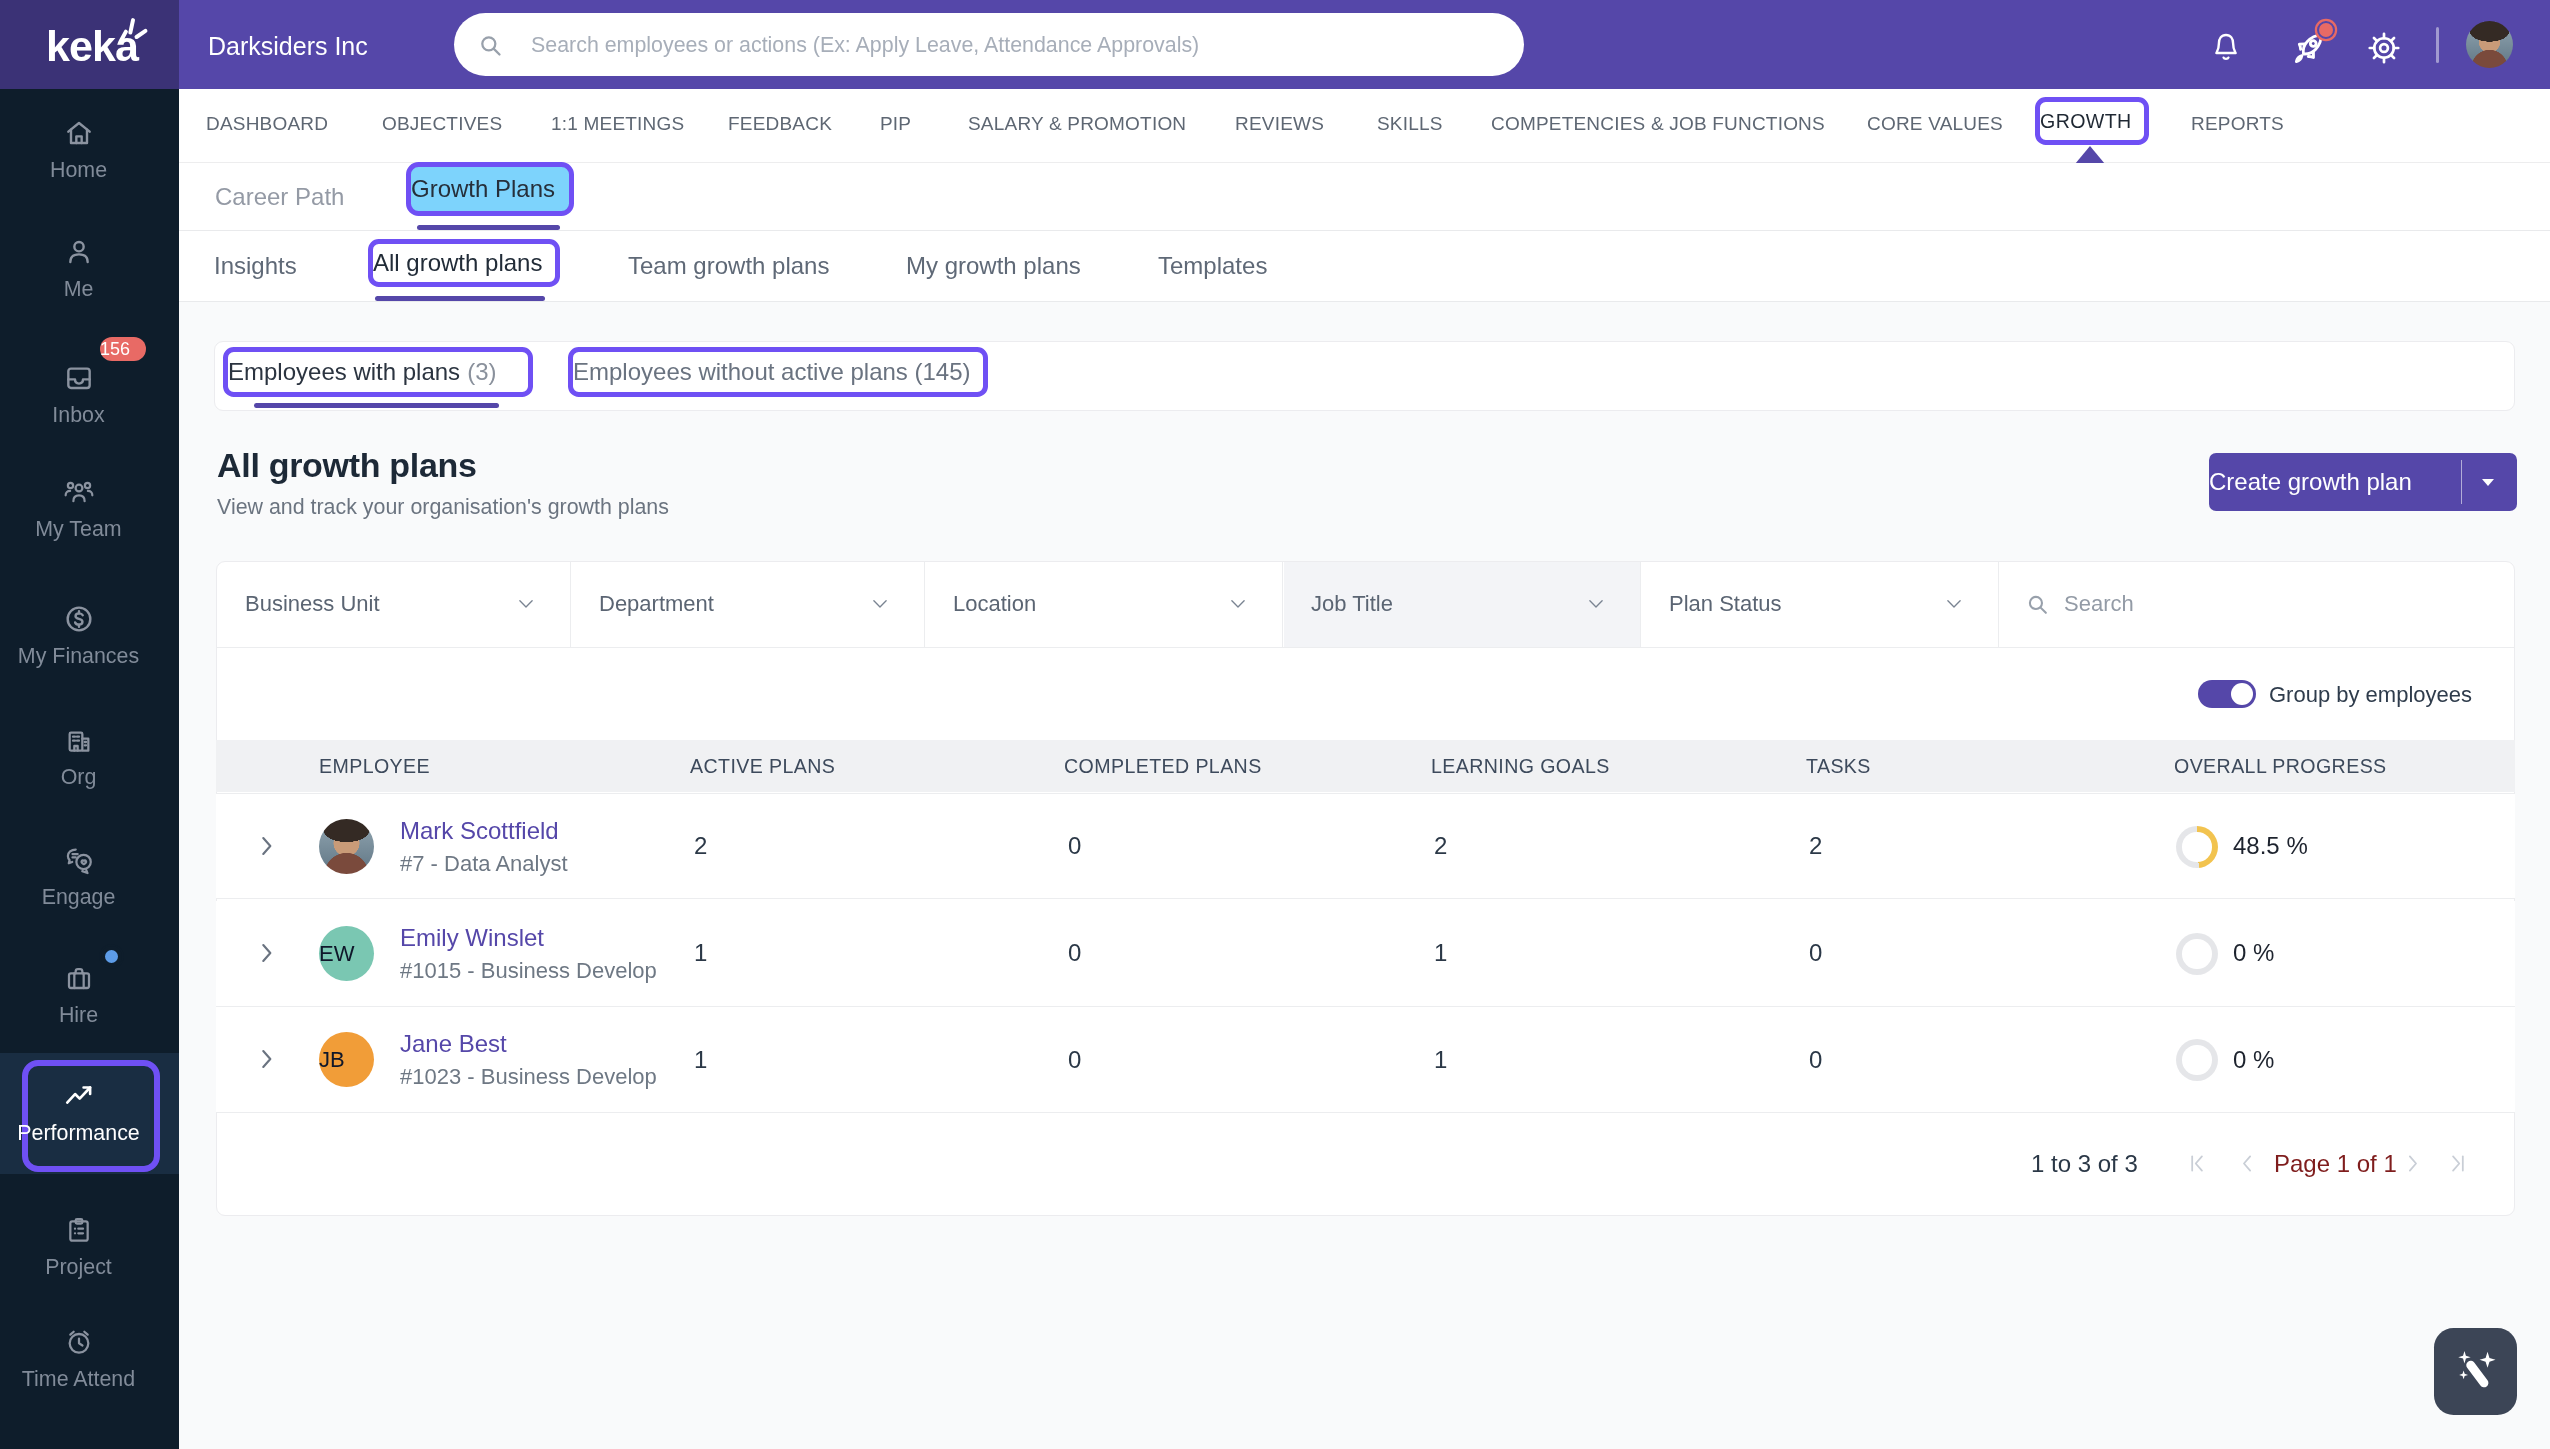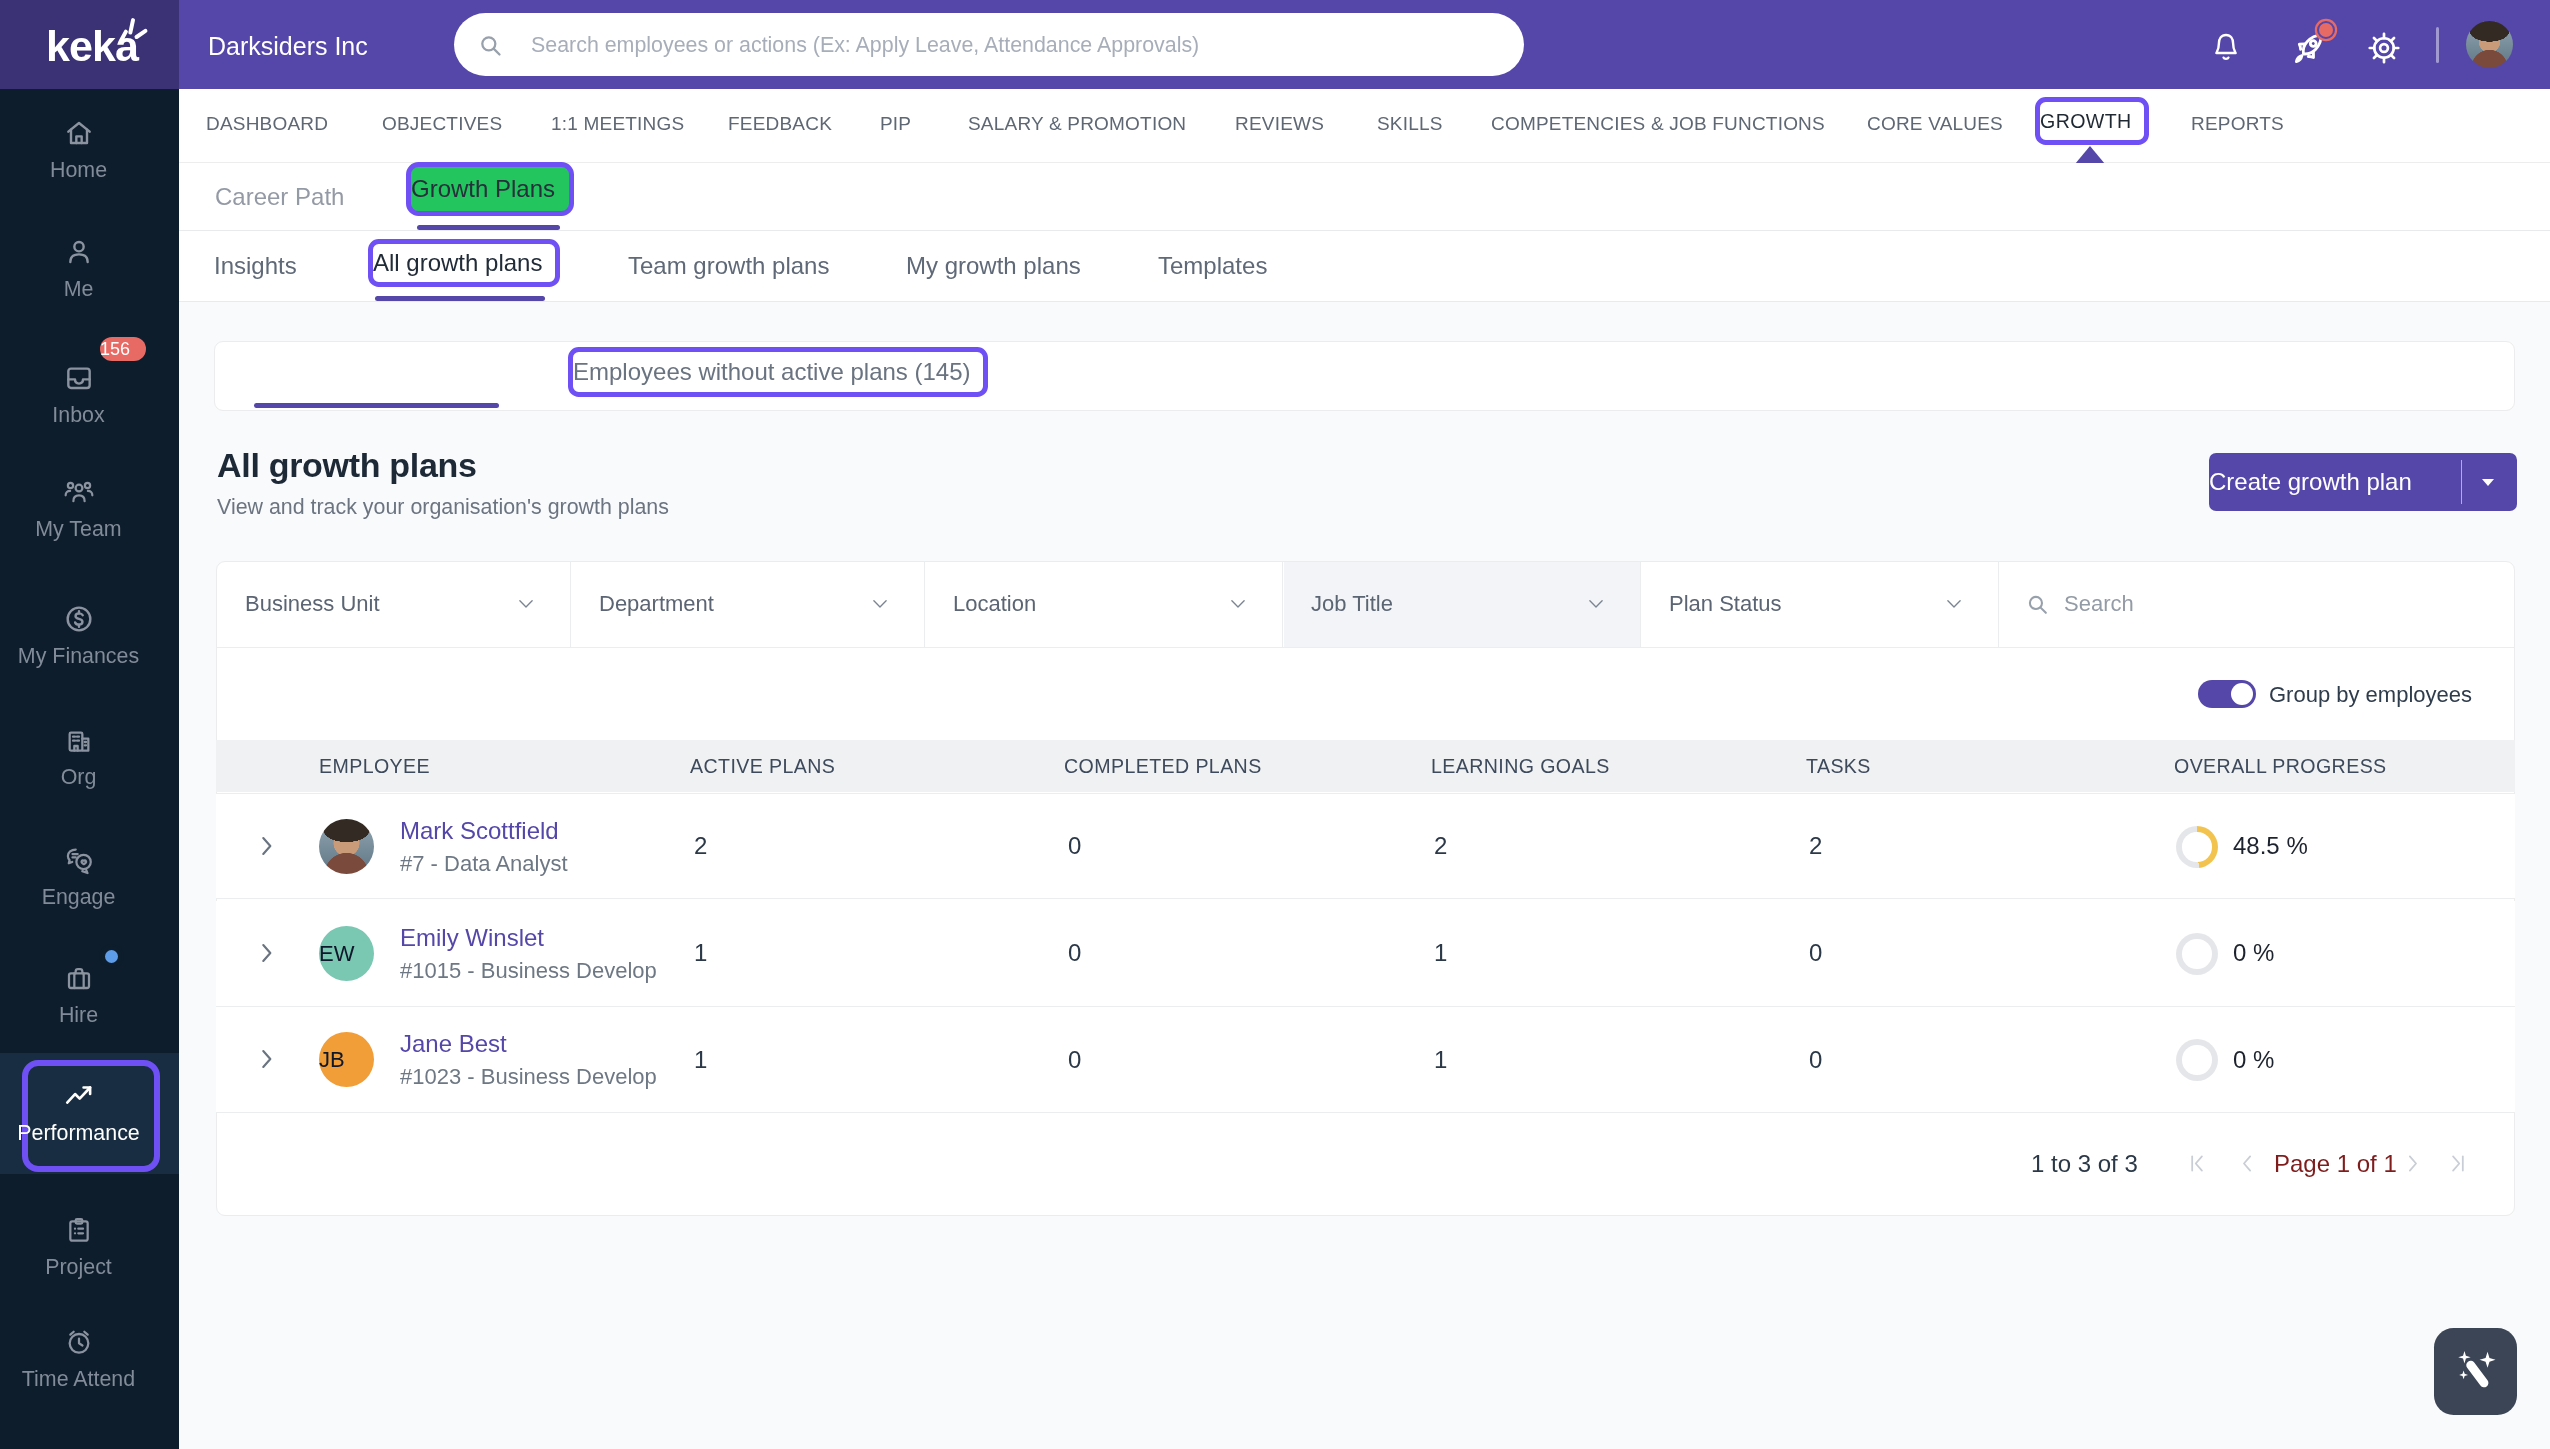--- a/index.html
+++ b/index.html
@@ -32,21 +32,21 @@
   .perfband{left:0;top:1053px;width:179px;height:121px;background:#192d42;}
   .perfbox{left:22px;top:1060px;width:138px;height:112px;border:6.2px solid #6f50f4;border-radius:16px;}
   
   .navrow{left:179px;top:89px;width:2372px;height:74px;background:#fff;border-bottom:1.8px solid #ededee;}
   .navitem{top:124px;color:#5e6773;font-size:19px;font-weight:500;letter-spacing:0.2px;white-space:nowrap;}
   .growthbox{left:2035px;top:97px;width:114px;height:48px;border:5.4px solid #6f50f4;border-radius:10.7px;background:#fff;color:#1f2833;font-size:19.6px;font-weight:500;letter-spacing:0.4px;}
   .navtri{left:2075px;top:146px;width:0;height:0;border-left:15px solid transparent;border-right:15px solid transparent;border-bottom:18px solid #5547a9;}
   
   .careerrow{left:179px;top:163px;width:2372px;height:68px;background:#fff;border-bottom:0.9px solid #e9eaec;}
   .subnavitem{top:197px;color:#949aa5;font-size:24px;white-space:nowrap;}
-  .gpbox{left:406px;top:162px;width:168px;height:54px;border:5.4px solid #6f50f4;border-radius:12.5px;background:#22c55e;color:#262f3a;font-size:24px;}
+  .gpbox{left:406px;top:162px;width:168px;height:54px;border:5.4px solid #6f50f4;border-radius:12.5px;background:#7dd3fc;color:#262f3a;font-size:24px;}
   .gpind{left:417px;top:225px;width:143px;height:5.4px;background:#5547a9;border-radius:2.7px;}
   
   .tabsrow{left:179px;top:231px;width:2372px;height:71px;background:#fff;border-bottom:0.9px solid #e9eaec;}
   .tabitem{top:266px;color:#5f6977;font-size:24px;white-space:nowrap;}
   .agpbox{left:368px;top:239px;width:192px;height:48px;border:5.4px solid #6f50f4;border-radius:10.7px;background:#fff;color:#222c38;font-size:24px;}
   .agpind{left:375px;top:296px;width:170px;height:5.4px;background:#5547a9;border-radius:2.7px;}
   
   .emptabscard{left:214px;top:341px;width:2301px;height:70px;background:#fff;border:0.9px solid #ececef;border-radius:9px;}
   .empbox1{left:223px;top:347px;width:310px;height:50px;border:5.4px solid #6f50f4;border-radius:10.7px;background:#fff;font-size:24px;color:#2b3440;}
   .empbox2{left:568px;top:347px;width:420px;height:50px;border:5.4px solid #6f50f4;border-radius:10.7px;background:#fff;font-size:24px;color:#6a7380;}
@@ -267,20 +267,24 @@
   <span class="abs tabitem vc" style="left:214px;" data-name="tab-insights">Insights</span>
   <div class="abs agpbox flexc" data-name="tab-all-growth-plans">
       <span data-name="tab-all-growth-plans-label">All growth plans</span>
     </div>
   <div class="abs agpind" data-name="tab-active-indicator"></div>
   <span class="abs tabitem vc" style="left:628px;" data-name="tab-team-growth-plans">Team growth plans</span>
   <span class="abs tabitem vc" style="left:906px;" data-name="tab-my-growth-plans">My growth plans</span>
   <span class="abs tabitem vc" style="left:1158px;" data-name="tab-templates">Templates</span>
 
   <div class="abs emptabscard" data-name="employee-tabs-card"></div>
+  <div class="abs empbox1 flexc" data-name="tab-employees-with-plans">
+    <span data-name="employees-with-plans-label">Employees with plans</span>
+    <span style="color:#8a919c;margin-left:7.1px;" data-name="employees-with-plans-count">(3)</span>
+  </div>
   <div class="abs empund" data-name="employees-with-plans-indicator"></div>
   <div class="abs empbox2 flexc" data-name="tab-employees-without-plans">
     <span data-name="employees-without-plans-label">Employees without active plans (145)</span>
   </div>
 
   <div class="abs pagetitle vc" data-name="page-title">All growth plans</div>
   <div class="abs pagesub vc" data-name="page-subtitle">View and track your organisation's growth plans</div>
   <div class="abs createbtn" data-name="create-growth-plan-button">
     <div class="abs createlbl flexc" data-name="create-growth-plan-label">Create growth plan</div>
     <div class="abs btndiv" data-name="button-divider"></div>

